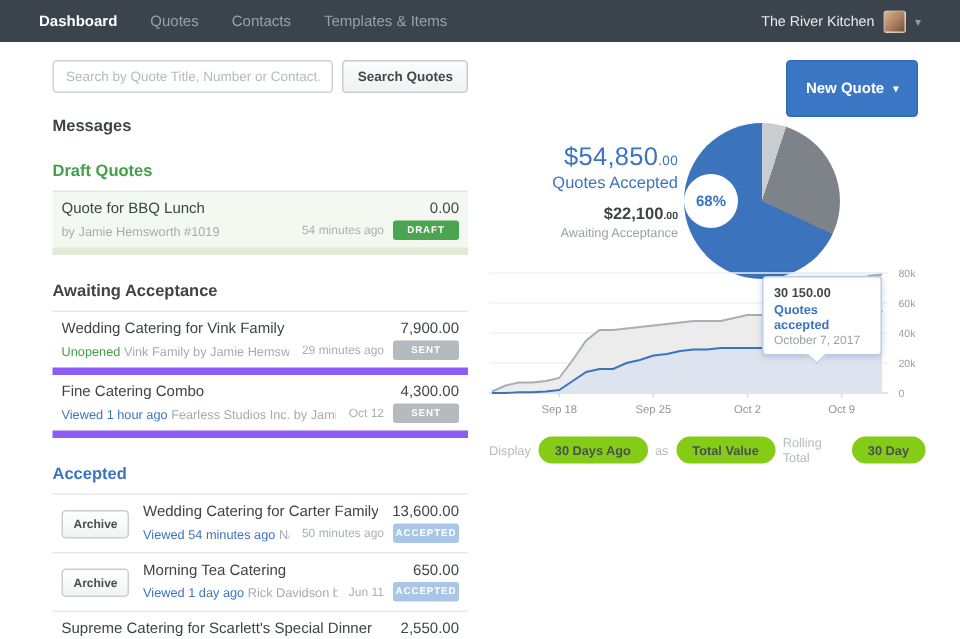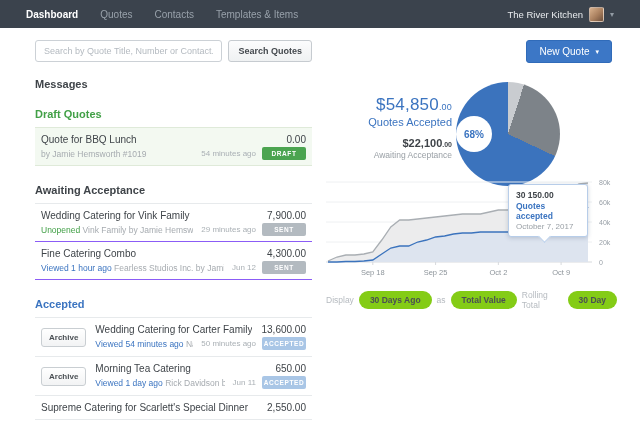--- a/index.html
+++ b/index.html
@@ -32,21 +32,21 @@
 
   .sec-head { font-size:11px; font-weight:bold; color:#3f4449; margin-bottom:7px; }
   .sec-head.green { color:#42a047; }
   .sec-head.blue  { color:#3b74c0; }
 
   .msg-block { margin-bottom:18px; }
   .msg-link-row { display:flex; align-items:center; gap:7px; margin-top:10px; cursor:pointer; }
   .msg-link { font-size:9.5px; font-weight:bold; color:#3b74c0; }
 
   .group { border-top:1px solid #e7eaec; margin-bottom:18px; }
-  .lrow { border-bottom:1px solid #8b5cf6; padding:6px 6px 5px 6px; cursor:pointer; }
+  .lrow { border-bottom:5px solid #8b5cf6; padding:6px 6px 5px 6px; cursor:pointer; }
   .lrow.draft-row { background:#f3f9f1; border-bottom-color:#dfead9; }
   .group.draft-group { border-top-color:#dfead9; }
   .line1 { display:flex; justify-content:space-between; align-items:baseline; }
   .row-title { font-size:10px; color:#3f4449; white-space:nowrap; overflow:hidden; }
   .row-amt { font-size:10px; color:#3f4449; margin-left:8px; }
   .line2 { display:flex; justify-content:space-between; align-items:center; margin-top:2px; }
   .row-sub { font-size:8.5px; color:#a6abb0; white-space:nowrap; overflow:hidden; flex:1; }
   .pfx-link { color:#3b74c0; }
   .pfx-green { color:#42a047; }
   .row-meta { display:flex; align-items:center; gap:6px; margin-left:8px; }
@@ -57,23 +57,23 @@
   .b-sent { background:#b3bac0; }
   .b-accepted { background:#a9c6e6; }
 
   .arow { display:flex; align-items:center; border-bottom:1px solid #e7eaec; padding:6px 6px; cursor:pointer; }
   .archive-btn { font-size:8px; font-weight:bold; color:#4a4f54; background:linear-gradient(#fff,#f2f3f4);
                  border:1px solid #c9ced2; border-radius:3px; padding:4px 7px; margin-right:9px;
                  cursor:pointer; white-space:nowrap; }
   .arow-body { flex:1; min-width:0; }
 
   
-  .new-quote-btn { position:absolute; top:40px; right:28px; height:23px; padding:0 12px;
+  .new-quote-btn { position:absolute; top:40px; right:28px; height:38px; padding:0 12px;
                    background:#3c77c6; border:1px solid #306bb9; border-radius:3px;
-                   color:#fff; font-size:10px; font-weight:normal; cursor:pointer;
+                   color:#fff; font-size:10px; font-weight:bold; cursor:pointer;
                    display:flex; align-items:center; gap:6px; }
   .nq-caret { font-size:7px; }
 
   .stats { position:absolute; left:328px; top:95px; width:124px; text-align:right; }
   .stat-big { font-size:17px; color:#3b74c0; letter-spacing:.2px; }
   .stat-big .cents { font-size:9px; }
   .stat-big-label { font-size:11px; color:#3b74c0; margin-top:1px; }
   .stat-mid { font-size:11px; font-weight:bold; color:#3f4449; margin-top:9px; }
   .stat-mid .cents { font-size:7px; font-weight:bold; }
   .stat-mid-label { font-size:8.5px; color:#9aa0a6; margin-top:1px; }
@@ -169,21 +169,21 @@
           </div>
         </div>
         <div class="lrow">
           <div class="line1">
             <span class="row-title">Fine Catering Combo</span>
             <span class="row-amt">4,300.00</span>
           </div>
           <div class="line2">
             <span class="row-sub"><span class="pfx-link">Viewed 1 hour ago</span><span> Fearless Studios Inc. by Jamie Hemsworth #1017</span></span>
             <span class="row-meta">
-              <span class="row-time">Jun 12</span>
+              <span class="row-time">Oct 12</span>
               <span class="badge b-sent">SENT</span>
             </span>
           </div>
         </div>
       </div>
     </div>
 
     <div>
       <div class="sec-head blue">Accepted</div>
       <div class="group">

